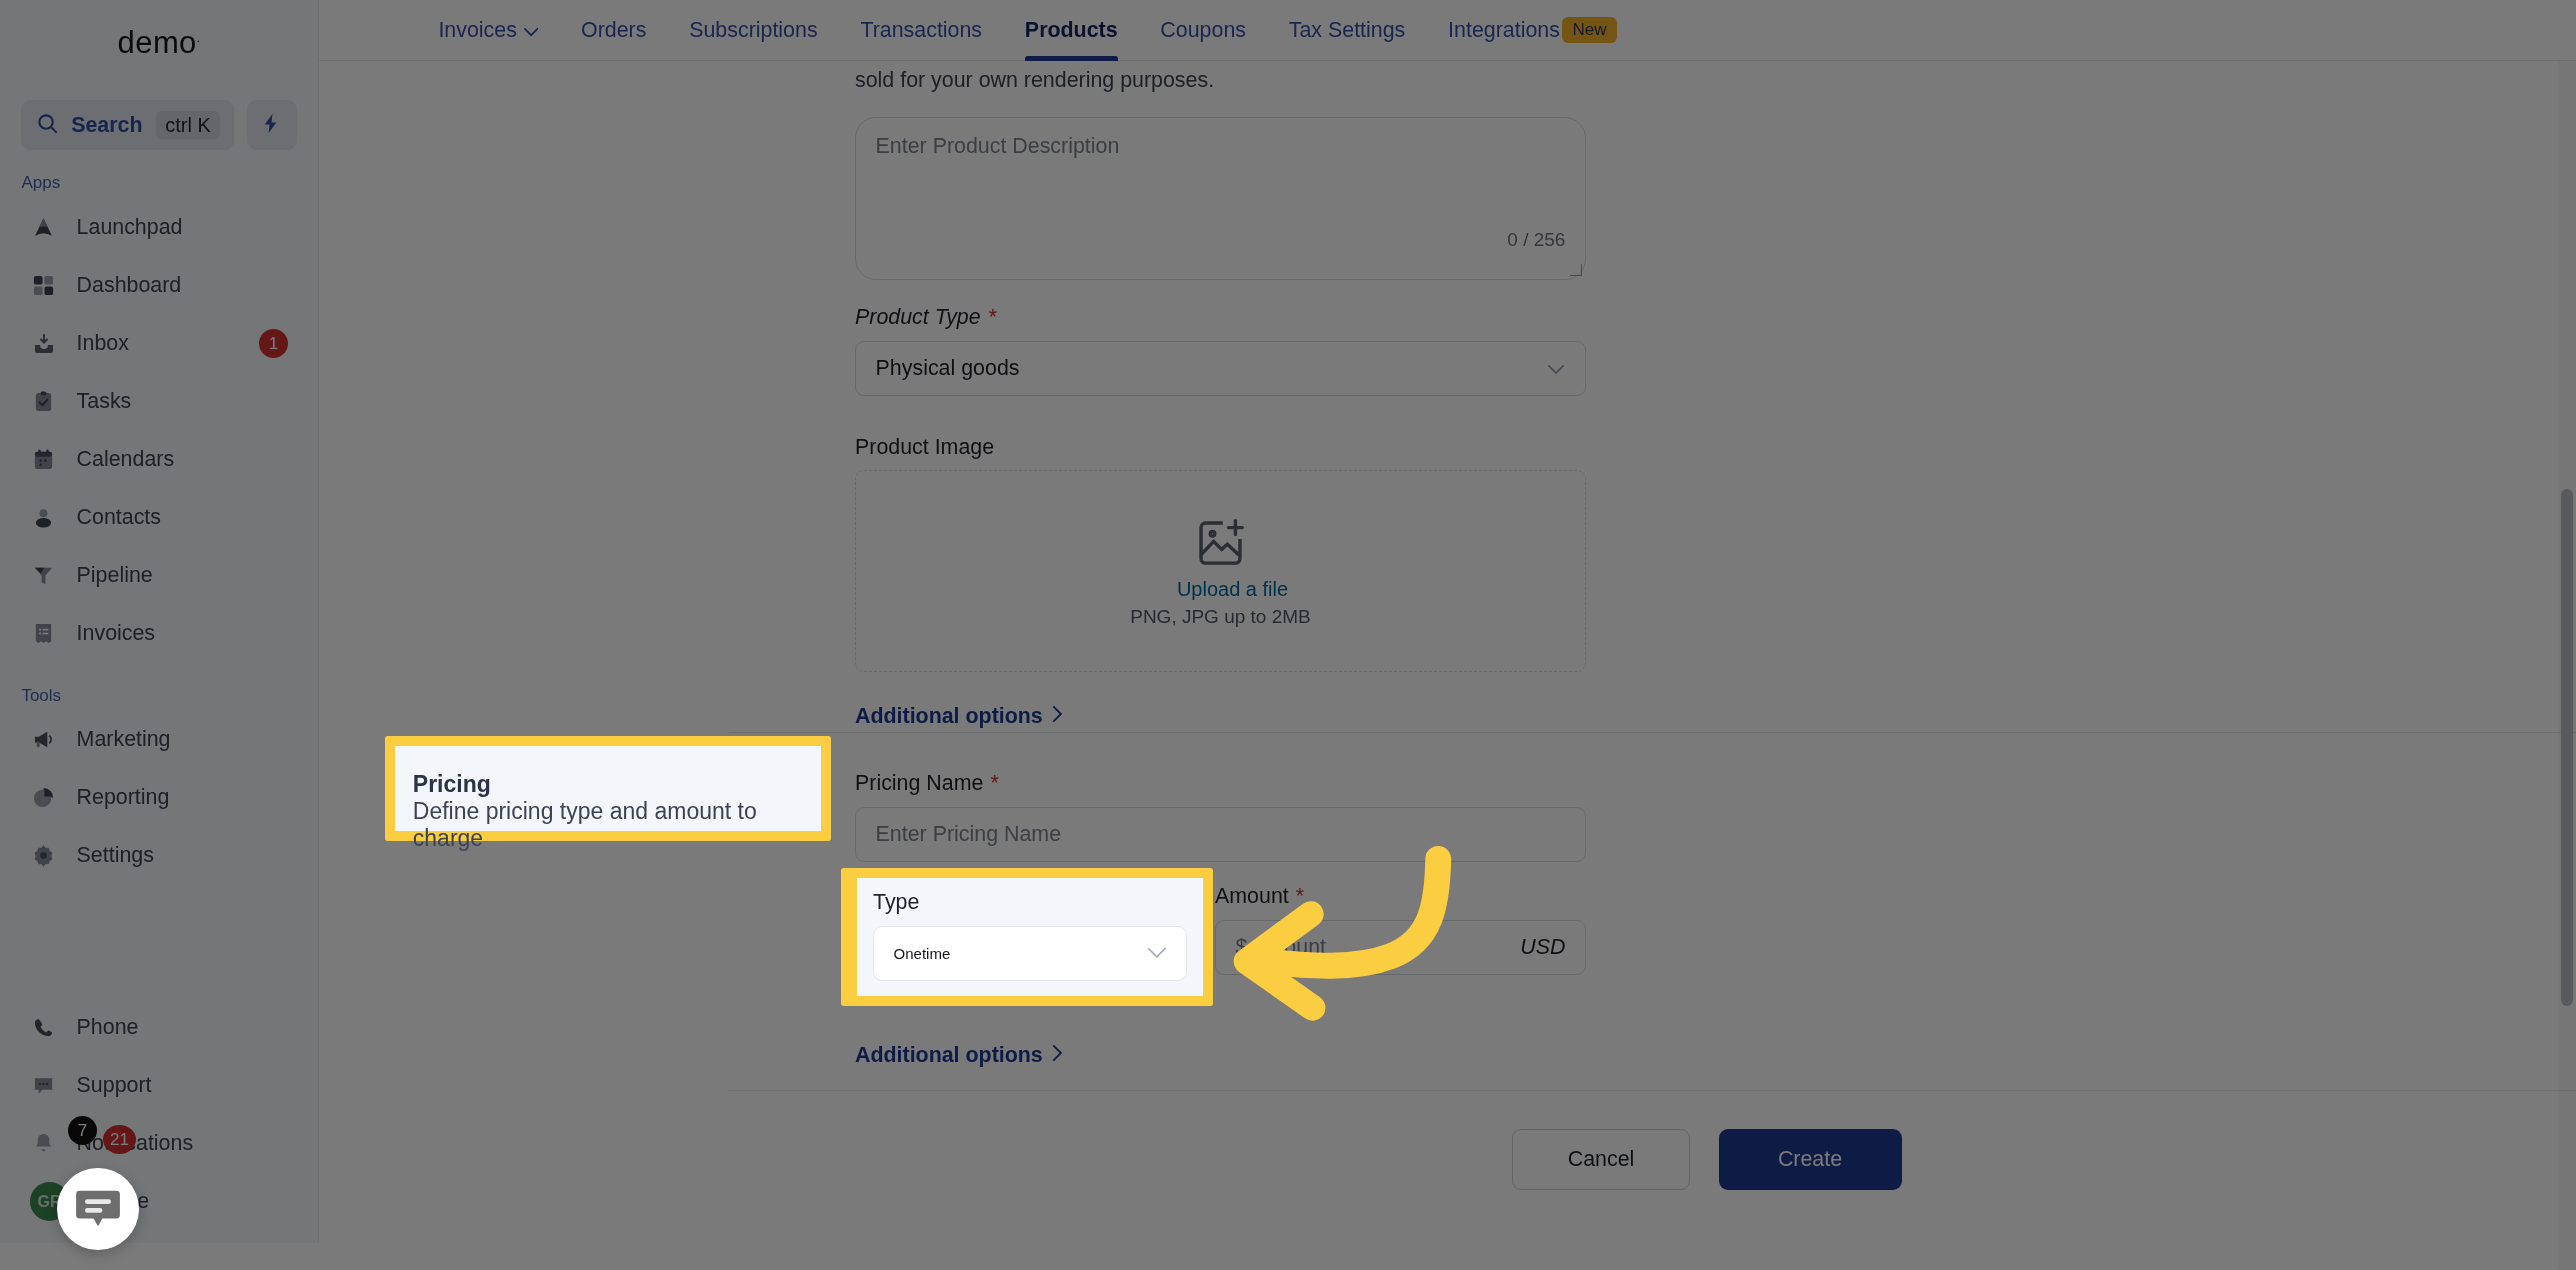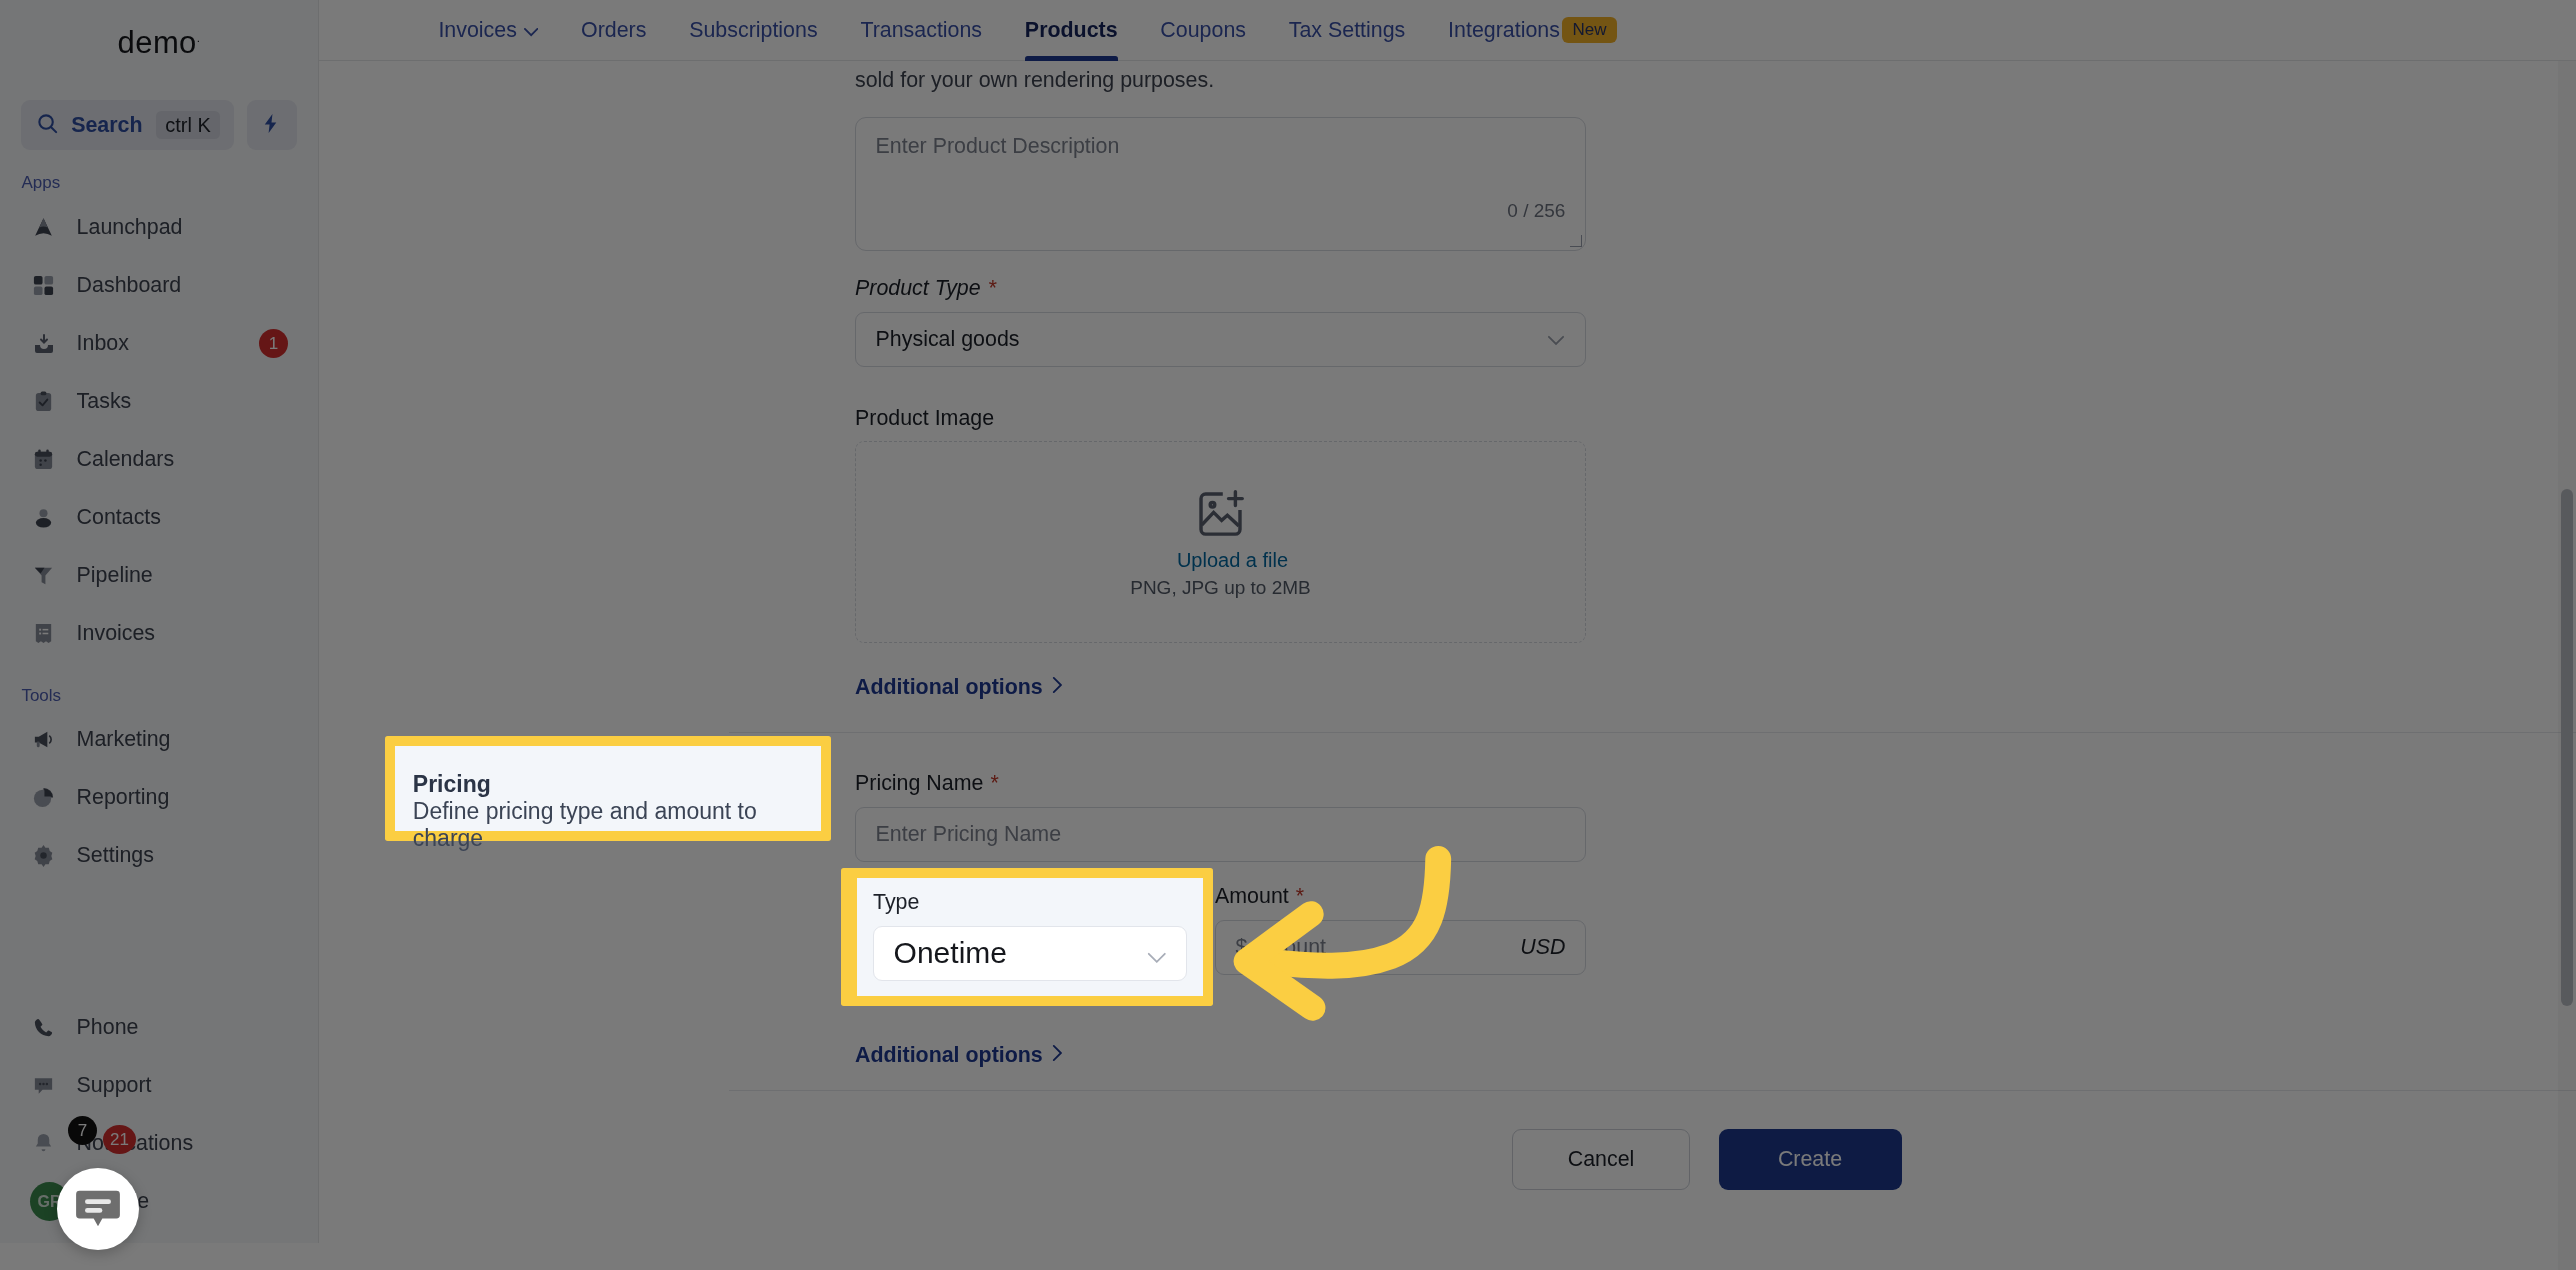--- a/index.html
+++ b/index.html
@@ -107,21 +107,21 @@
 
   .lead-text { font-size: 21.4px; color: #3d4350; padding-top: 7.1px; }
 
   .field-label {
     font-size: 21.4px; color: #1d2129; margin-bottom: 10.7px;
     display: flex; align-items: center; gap: 7.1px;
   }
   .req { color: #c0392b; font-size: 21.4px; line-height: 1; }
 
   .textarea {
-    width: 731px; height: 134px; border: 0.9px solid #d6d9e0; border-radius: 11px;
+    width: 731px; height: 163px; border: 0.9px solid #d6d9e0; border-radius: 21px;
     background: #fff; position: relative; padding: 16px 19.6px;
   }
   .ph { color: #7d838f; font-size: 21.4px; }
   .counter {
     position: absolute; right: 19.6px; bottom: 28.5px; font-size: 19px; color: #6d7380;
   }
   .resize {
     position: absolute; right: 2.7px; bottom: 2.7px; width: 12.5px; height: 12.5px;
     border-right: 1.8px solid #9aa0ad; border-bottom: 1.8px solid #9aa0ad;
     transform: skew(0deg);
@@ -176,21 +176,21 @@
   }
   .hl-inner {
     background: #f3f6fa; width: 100%; height: 100%;
     padding: 25px 18px;
   }
   .hl-title { font-size: 23px; font-weight: 700; color: #2b3446; }
   .hl-sub { font-size: 23px; color: #3b4455; margin-top: 0; }
   .hl-fieldlabel { font-size: 21.4px; color: #1d2129; margin-bottom: 10.7px; }
   .hl-select {
     height: 55px; border: 0.9px solid #e2e5eb; border-radius: 9px; background: #fff;
-    display: flex; align-items: center; padding: 0 19.6px; font-size: 30px; color: #15171c;
+    display: flex; align-items: center; padding: 0 19.6px; font-size: 15px; color: #15171c;
   }
 
   
   #arrow-layer { position: absolute; inset: 0; z-index: 58; pointer-events: none; }
 
   
   .scroll-track {
     position: absolute; right: 0; top: 61px; width: 18px; bottom: 0;
     background: rgba(0,0,0,0.03); z-index: 45;
   }

